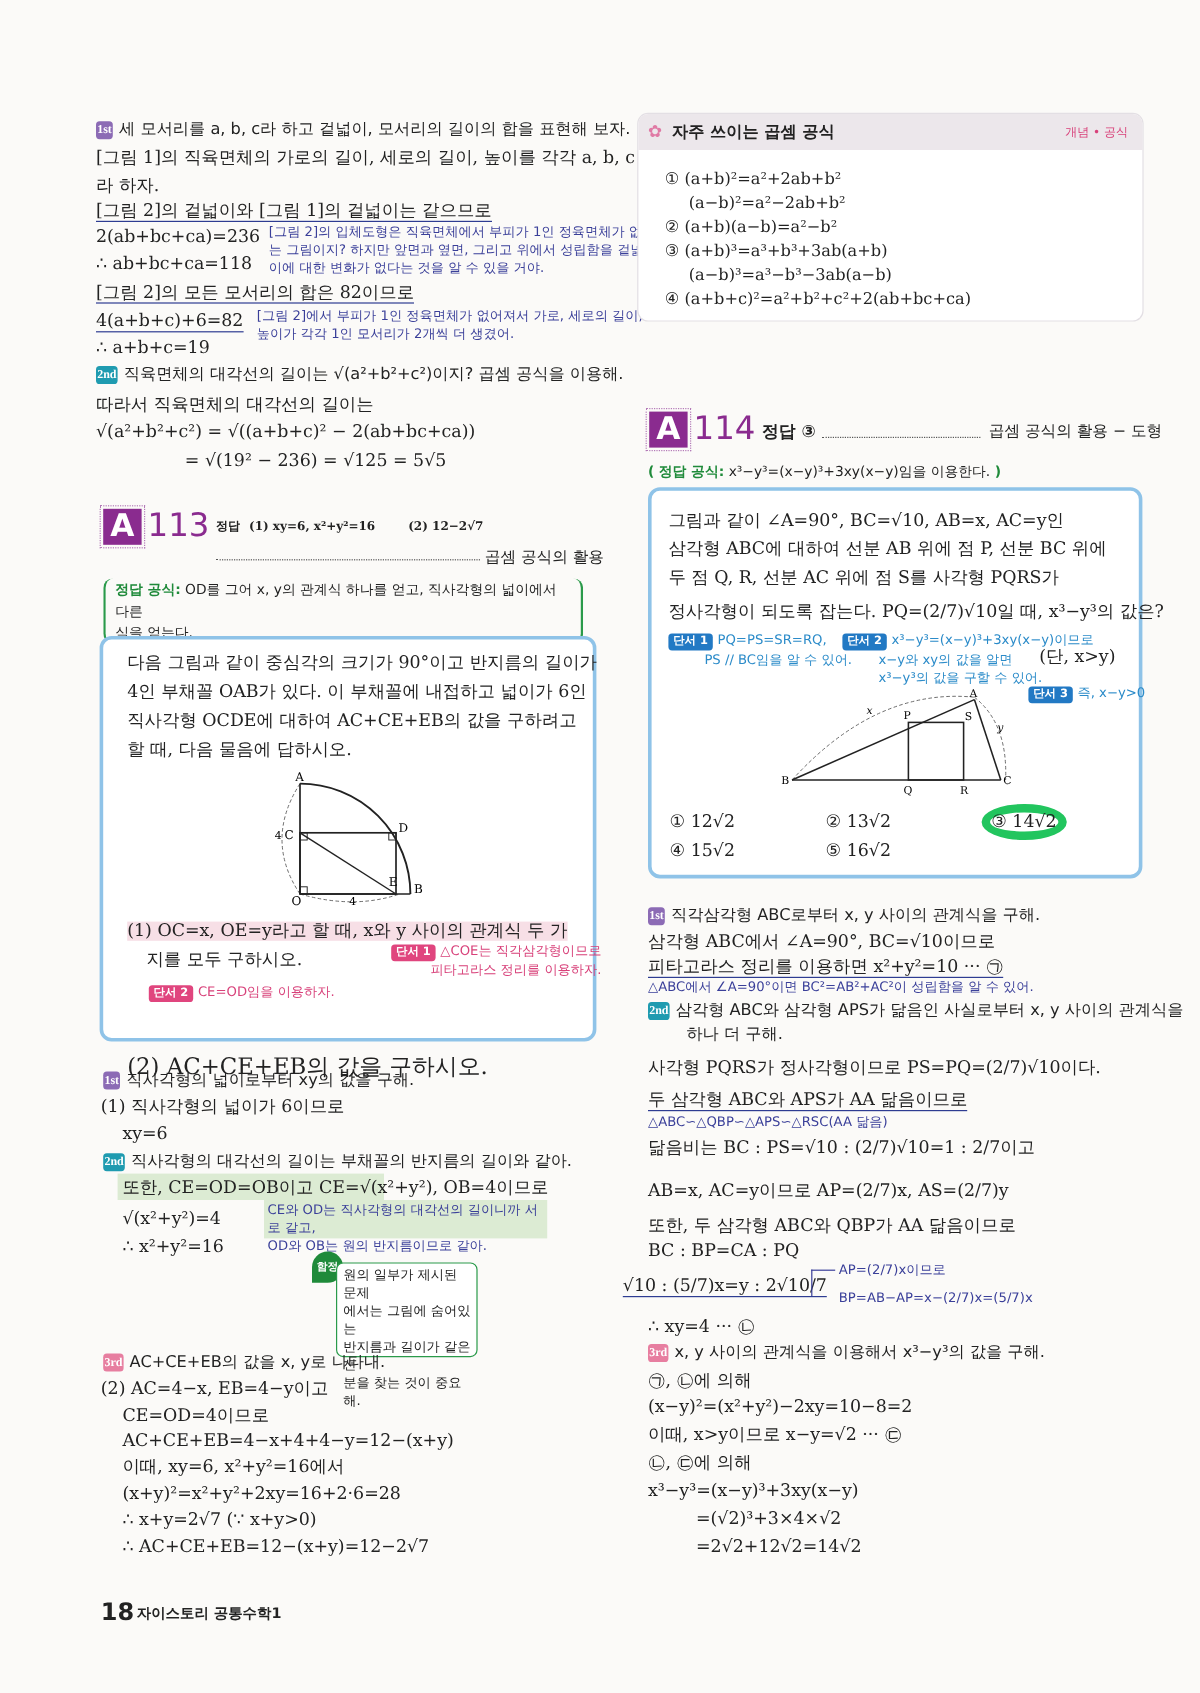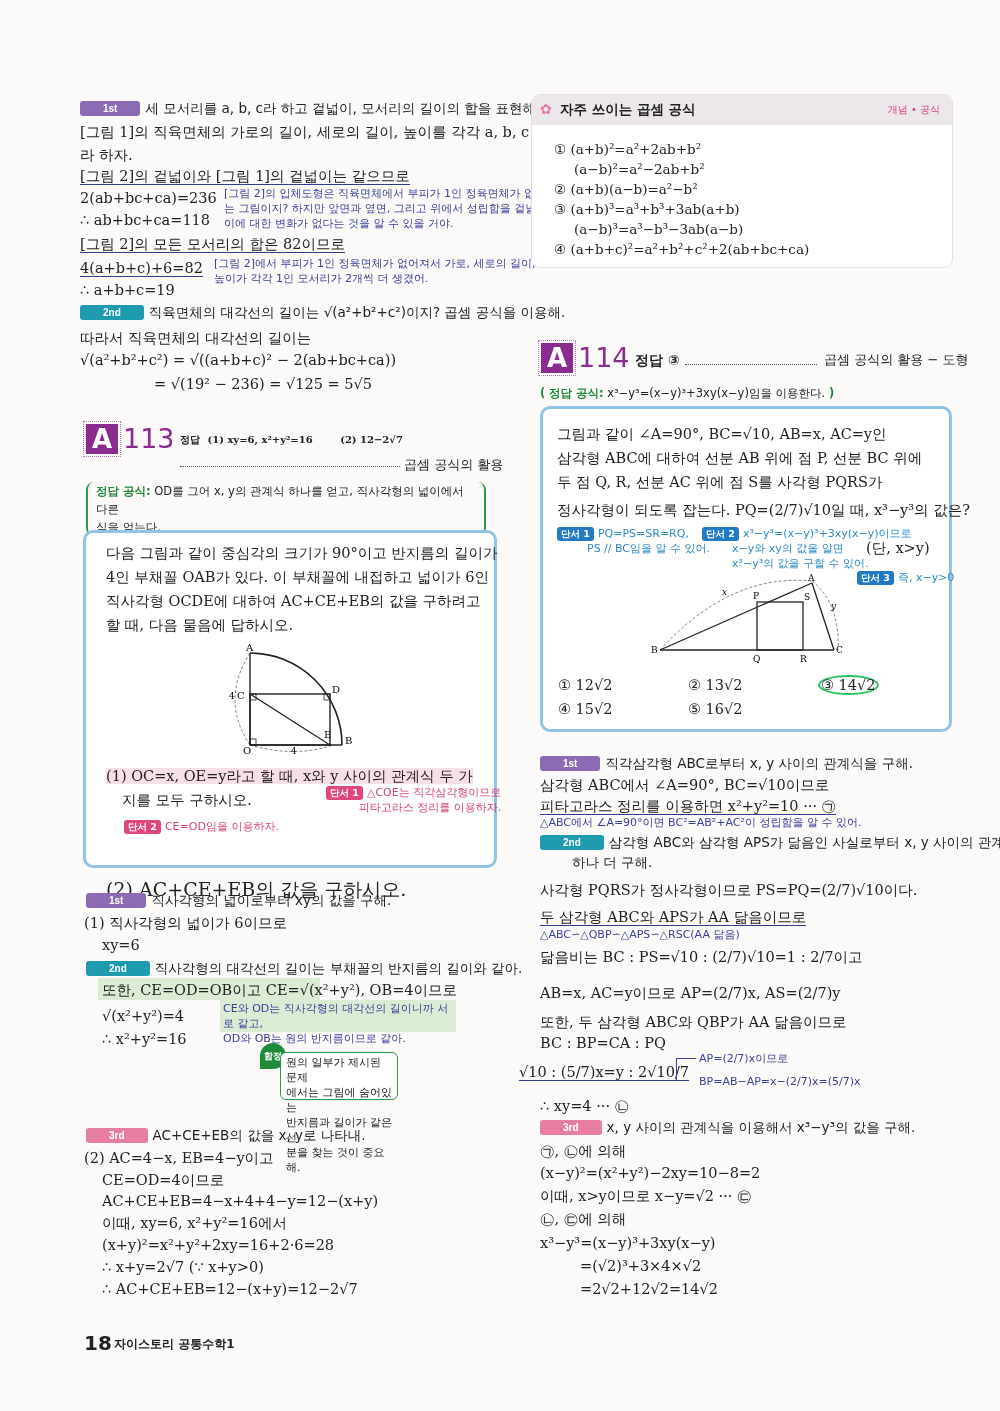--- a/index.html
+++ b/index.html
@@ -5,21 +5,21 @@
   * { box-sizing: border-box; margin: 0; padding: 0; }
   html, body { width: 1000px; height: 1411px; background: #fbfaf8; overflow: hidden; }
   body { position: relative; font-family: "DejaVu Serif", "Liberation Serif", serif; color: #222; }
   .sans { font-family: "DejaVu Sans", "Liberation Sans", sans-serif; }
   .abs { position: absolute; }
   .line { position: absolute; white-space: nowrap; font-size: 14.5px; line-height: 20px; }
   .small { font-size: 11px; line-height: 15px; }
   .note-blue { color: #3a3f99; font-family: "DejaVu Sans", "Liberation Sans", sans-serif; }
   .note-pink { color: #d8417a; font-family: "DejaVu Sans", "Liberation Sans", sans-serif; }
   .note-cyan { color: #2b8bc9; font-family: "DejaVu Sans", "Liberation Sans", sans-serif; }
-  .step-badge { display: inline-block; font-family: Liberation Sans, sans-serif; font-size: 10px; font-weight: bold; color: #fff; padding: 0 23px; border-radius: 3px; line-height: 15px; margin-right: 5px; vertical-align: 1px; }
+  .step-badge { display: inline-block; font-family: Liberation Serif, serif; font-size: 10px; font-weight: bold; color: #fff; padding: 0 1px; border-radius: 3px; line-height: 15px; margin-right: 5px; vertical-align: 1px; }
   .b1 { background: #8c6bb5; }
   .b2 { background: #1f9bb0; }
   .b3 { background: #e77ea0; }
   .hint-badge { display: inline-block; font-family: "DejaVu Sans", sans-serif; font-size: 9.5px; font-weight: bold; color: #fff; padding: 0 4px; border-radius: 3px; line-height: 14px; margin-right: 4px; }
   .hb-pink { background: #e0457e; }
   .hb-blue { background: #2279c4; }
   .ul-blue { border-bottom: 1.5px solid #2e3c92; }
   .qbox { position: absolute; border: 3px solid #8fc3e8; border-radius: 10px; background: #fff; }
   .a-badge { position: absolute; width: 32px; height: 30px; background: #8a2b8f; color: #fff; font-family: "DejaVu Sans", sans-serif; font-weight: bold; font-size: 26px; line-height: 30px; text-align: center; outline: 1px dotted #b47ab8; outline-offset: 2px; }
   .a-num { position: absolute; color: #8a2b8f; font-family: "DejaVu Sans", sans-serif; font-size: 27px; line-height: 30px; }
@@ -125,21 +125,21 @@
 <div class="green-box" style="left:98px; top:978px; width:222px; height:22px;"></div>
 <div class="line" style="left:102px; top:980px;">또한, CE=OD=OB이고 CE=√(x²+y²), OB=4이므로</div>
 <div class="line" style="left:102px; top:1006px;">√(x²+y²)=4</div>
 <div class="line" style="left:102px; top:1029px;">∴ x²+y²=16</div>
 <div class="green-box note-blue small" style="left:220px; top:1000px; width:236px; height:32px; padding:1px 3px;">
   <div>CE와 OD는 직사각형의 대각선의 길이니까 서로 같고,</div>
   <div>OD와 OB는 원의 반지름이므로 같아.</div>
 </div>
 
 <div class="abs sans" style="left:260px; top:1043px; width:26px; height:26px; border-radius:13px 13px 13px 0; background:#1f8a3a; color:#fff; font-size:9px; font-weight:bold; text-align:center; line-height:26px; transform:rotate(0deg);"><span>함정</span></div>
-<div class="abs sans" style="left:280px; top:1052px; width:118px; height:48px; border:1.5px solid #2a9a4a; border-radius:6px; background:#fff; font-size:11px; line-height:15px; padding:2px 5px;">
+<div class="abs sans" style="left:280px; top:1052px; width:118px; height:79px; border:1.5px solid #2a9a4a; border-radius:6px; background:#fff; font-size:11px; line-height:15px; padding:2px 5px;">
   <div>원의 일부가 제시된 문제</div>
   <div>에서는 그림에 숨어있는</div>
   <div>반지름과 길이가 같은 선</div>
   <div>분을 찾는 것이 중요해.</div>
 </div>
 
 <div class="line sans" style="left:86px; top:1125px; font-size:13.5px;">
   <span class="step-badge b3">3rd</span><span>AC+CE+EB의 값을 x, y로 나타내.</span>
 </div>
 <div class="line" style="left:84px; top:1148px;">(2) AC=4−x, EB=4−y이고</div>
@@ -213,21 +213,21 @@
   <text x="103" y="26" font-size="9" font-family="DejaVu Serif">P</text>
   <text x="154" y="27" font-size="9" font-family="DejaVu Serif">S</text>
   <text x="103" y="89" font-size="9" font-family="DejaVu Serif">Q</text>
   <text x="150" y="89" font-size="9" font-family="DejaVu Serif">R</text>
   <text x="72" y="22" font-size="9" font-style="italic" font-family="DejaVu Serif">x</text>
   <text x="181" y="36" font-size="9" font-style="italic" font-family="DejaVu Serif">y</text>
 </svg>
 
 <div class="line" style="left:558px; top:675px;">① 12√2</div>
 <div class="line" style="left:688px; top:675px;">② 13√2</div>
-<div class="line" style="left:818px; top:675px;"><span style="border:2px solid #22c55e; border-radius:50%; padding:0 1px;">③ 14√2</span></div>
+<div class="line" style="left:818px; top:675px;"><span style="border:7px solid #22c55e; border-radius:50%; padding:0 1px;">③ 14√2</span></div>
 <div class="line" style="left:558px; top:699px;">④ 15√2</div>
 <div class="line" style="left:688px; top:699px;">⑤ 16√2</div>
 
 <div class="line sans" style="left:540px; top:753px; font-size:13.5px;">
   <span class="step-badge b1">1st</span><span>직각삼각형 ABC로부터 x, y 사이의 관계식을 구해.</span>
 </div>
 <div class="line" style="left:540px; top:775px;">삼각형 ABC에서 ∠A=90°, BC=√10이므로</div>
 <div class="line" style="left:540px; top:796px;"><span class="ul-blue">피타고라스 정리를 이용하면 x²+y²=10 ··· ㉠</span></div>
 <div class="abs note-blue small" style="left:540px; top:815px;">△ABC에서 ∠A=90°이면 BC²=AB²+AC²이 성립함을 알 수 있어.</div>
 <div class="line sans" style="left:540px; top:832px; font-size:13.5px;">

